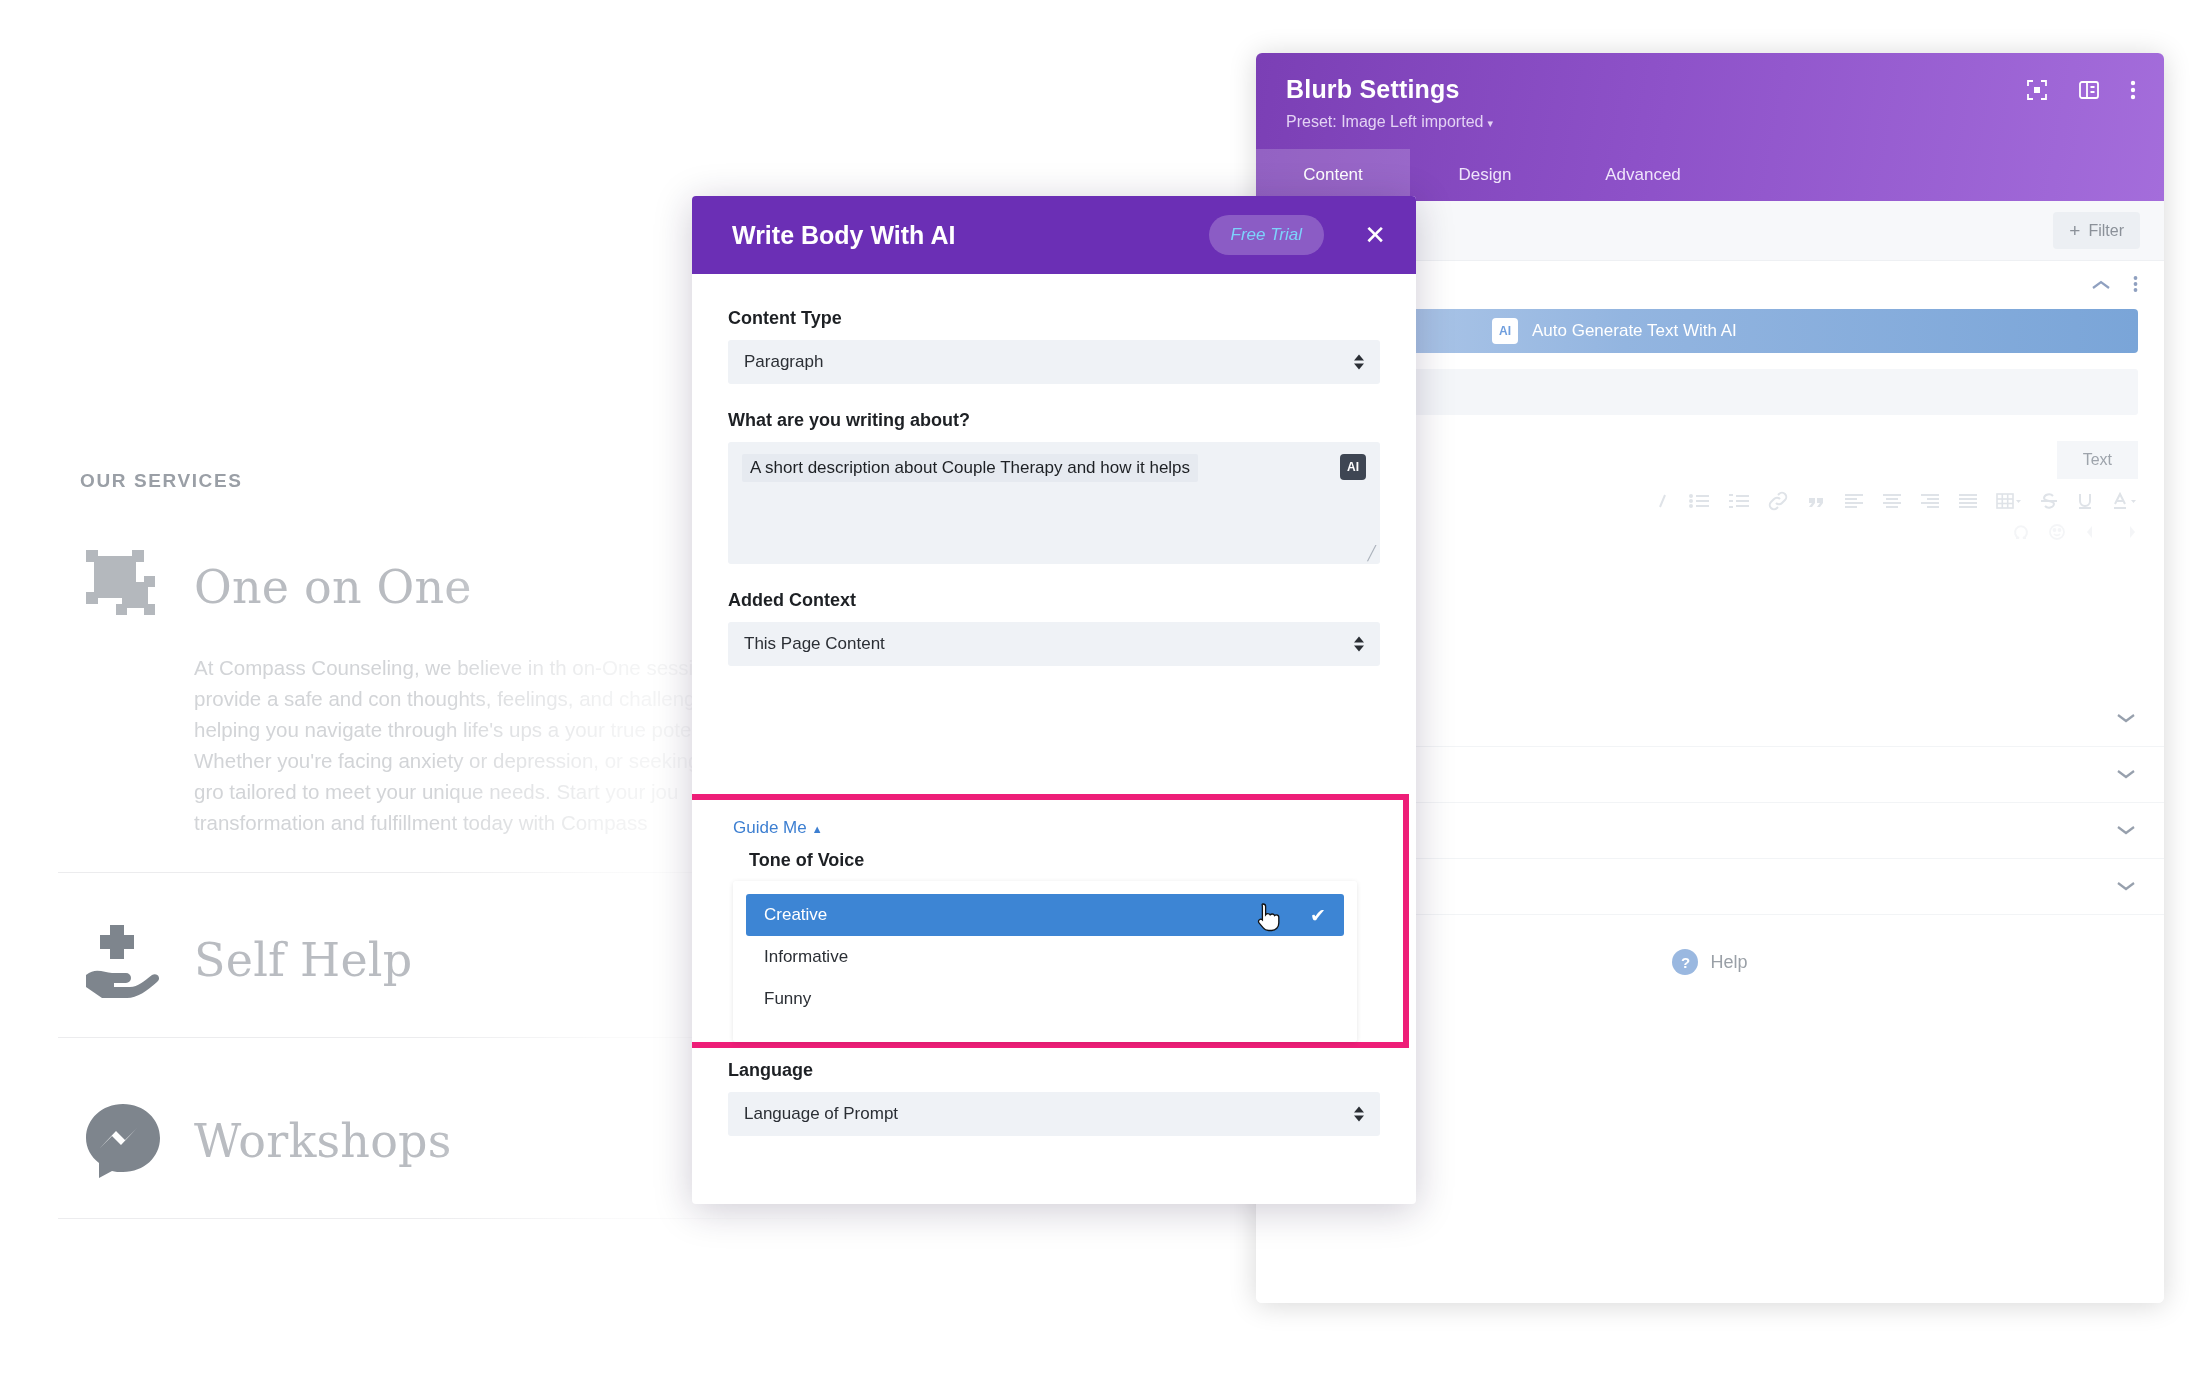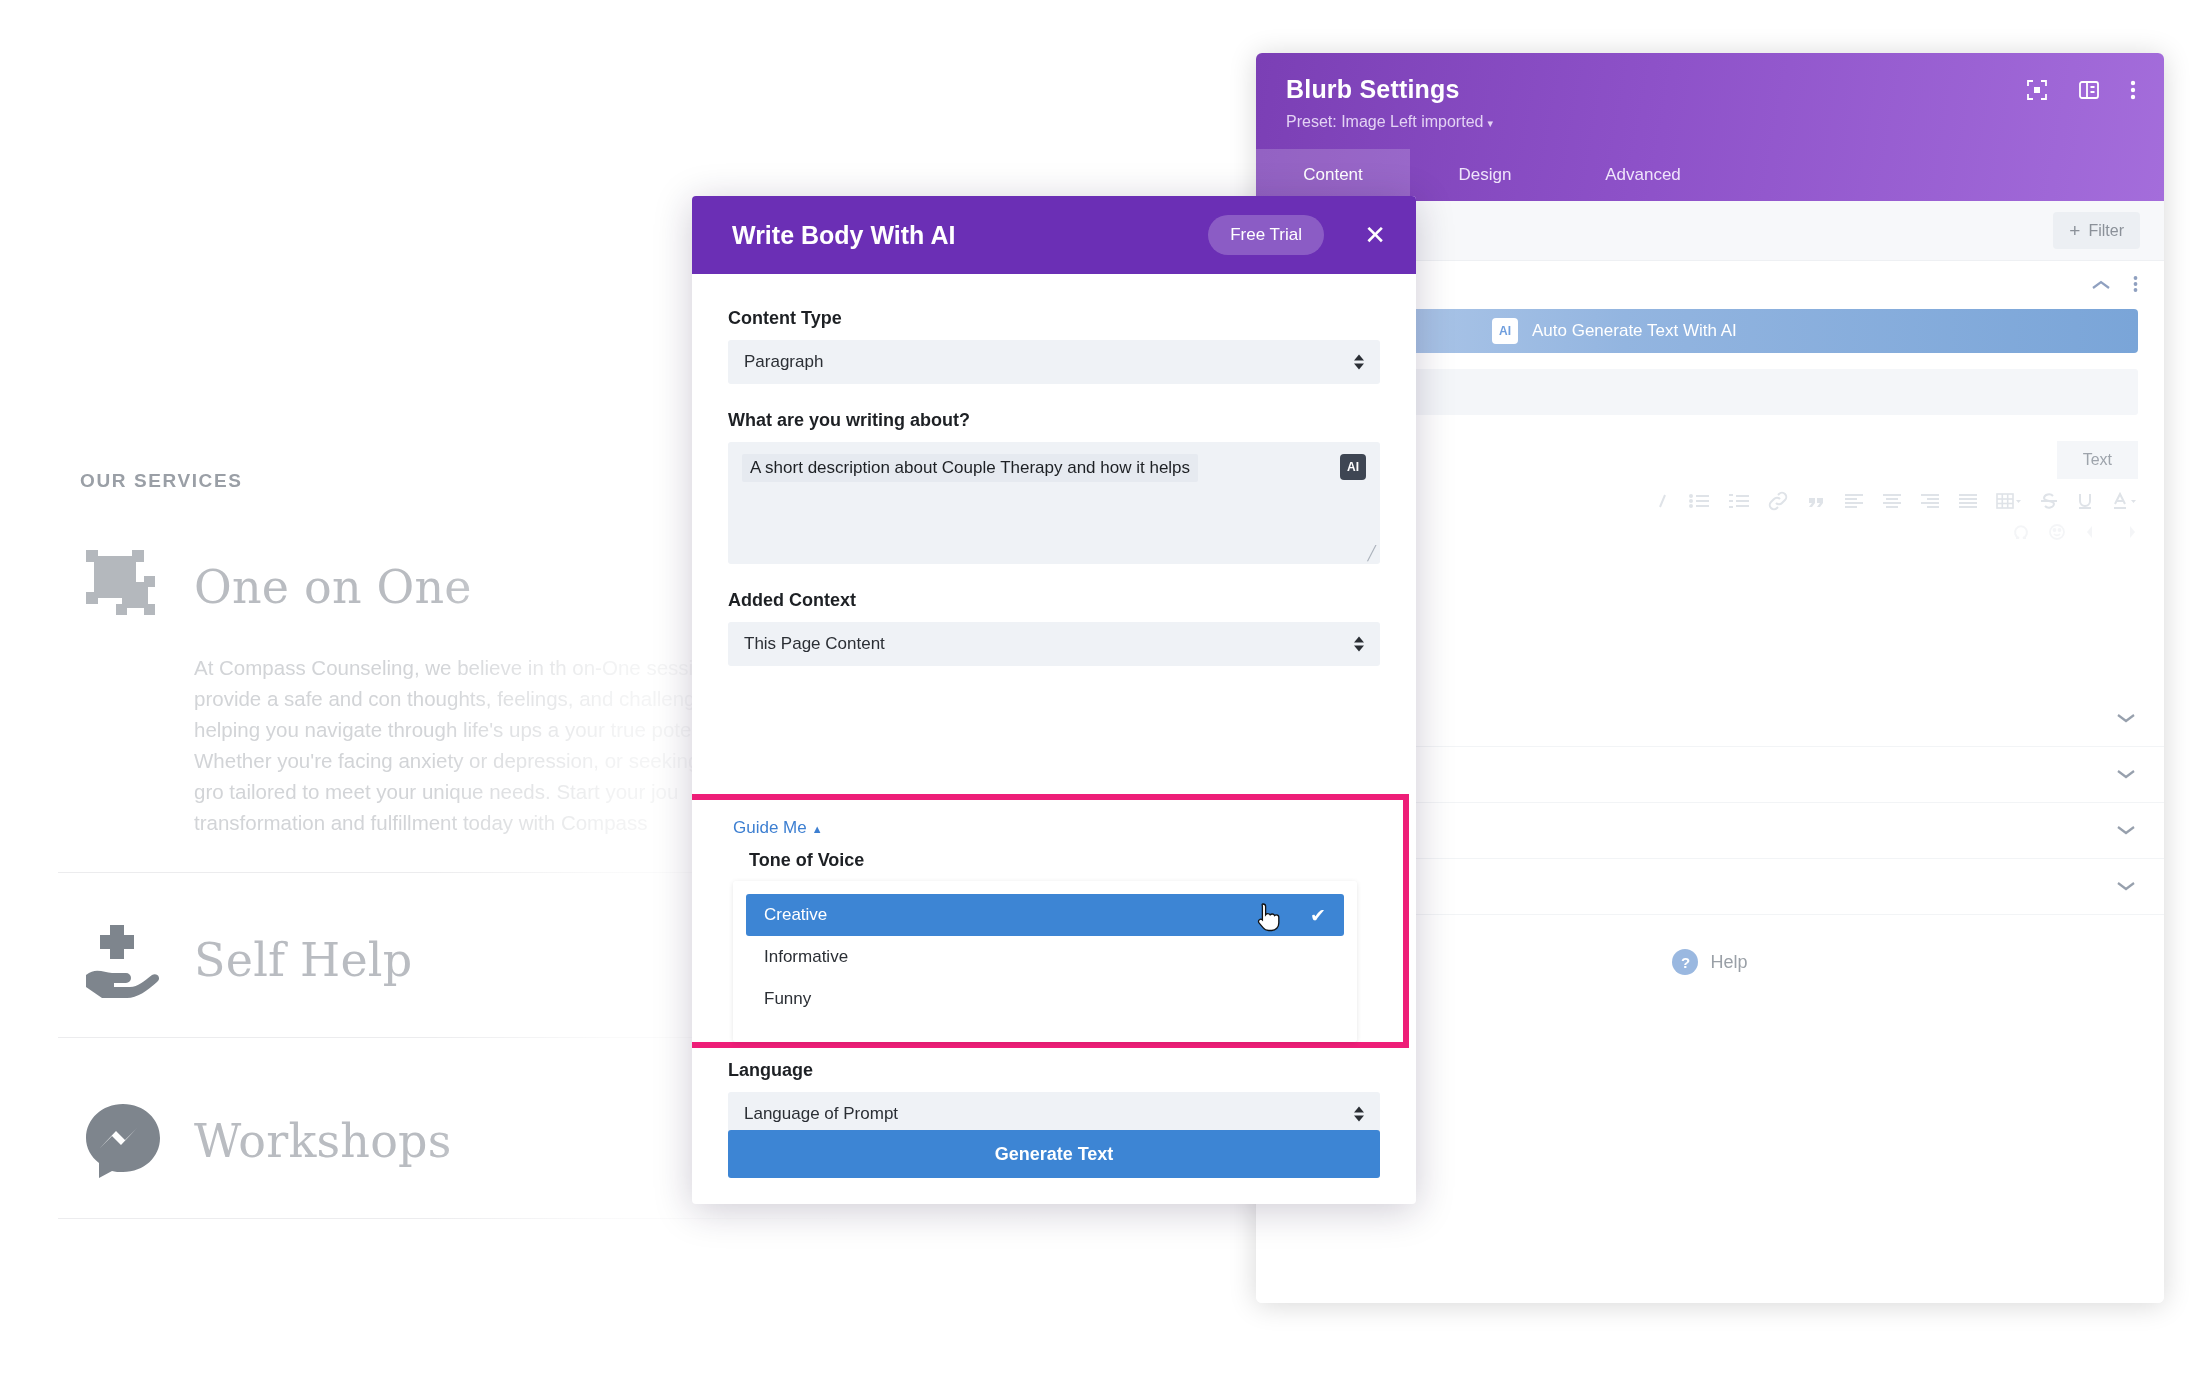--- a/index.html
+++ b/index.html
@@ -123,22 +123,22 @@
     background:#fff; border-radius:4px; box-shadow:0 6px 38px rgba(30,20,60,.22);
     overflow:hidden;
   }
   .m-header {
     height:78px; background:#6b2fb5; display:flex; align-items:center;
     padding:0 28px; position:relative;
   }
   .m-title { color:#fff; font-size:25px; font-weight:700;margin-left:12px; }
   .m-free {
     position:absolute; right:92px; top:50%; transform:translateY(-50%);
-    background:rgba(255,255,255,.22); color:#ffffff; font-size:17px;
-    border-radius:22px; padding:10px 22px;
+    background:rgba(255,255,255,.22); color:#7dd3fc; font-size:17px;
+    border-radius:22px; padding:10px 22px;font-style:italic;
   }
   .m-close {
     position:absolute; right:30px; top:50%; transform:translateY(-50%);
     color:#fff; font-size:26px; line-height:1; font-weight:400;
   }
   .m-body { padding:34px 36px 0 36px; position:relative; }
   .m-label { font-size:18px; font-weight:700; color:#1d2024; margin-bottom:11px; }
   .m-select {
     height:44px; background:#eff2f6; border-radius:3px; position:relative;
     display:flex; align-items:center; padding-left:16px;
@@ -610,19 +610,16 @@
           <span>Language of Prompt</span>
           <span class="spinner">
               <i class="up"></i>
               <i class="dn"></i>
             </span>
         </div>
       </div>
 
     </div>
 
-    <div class="m-footer">
-      <div class="gen-btn">Generate Text</div>
-    </div>
 
   </div>
 
 </div>
 
 </body></html>

